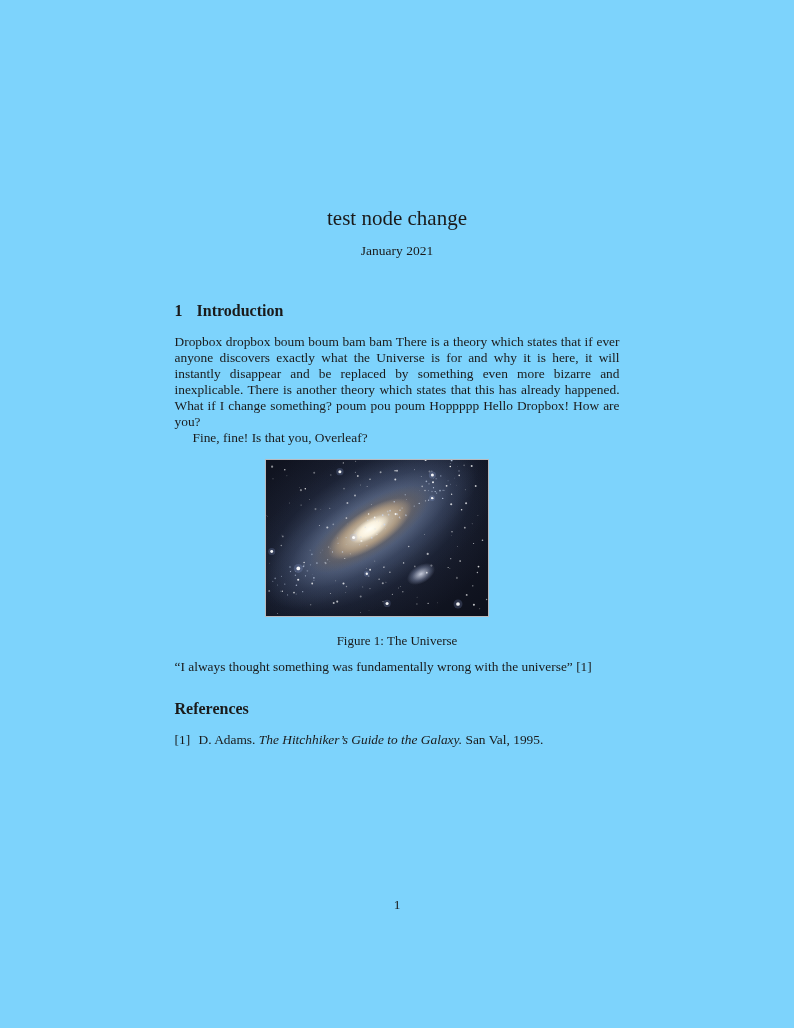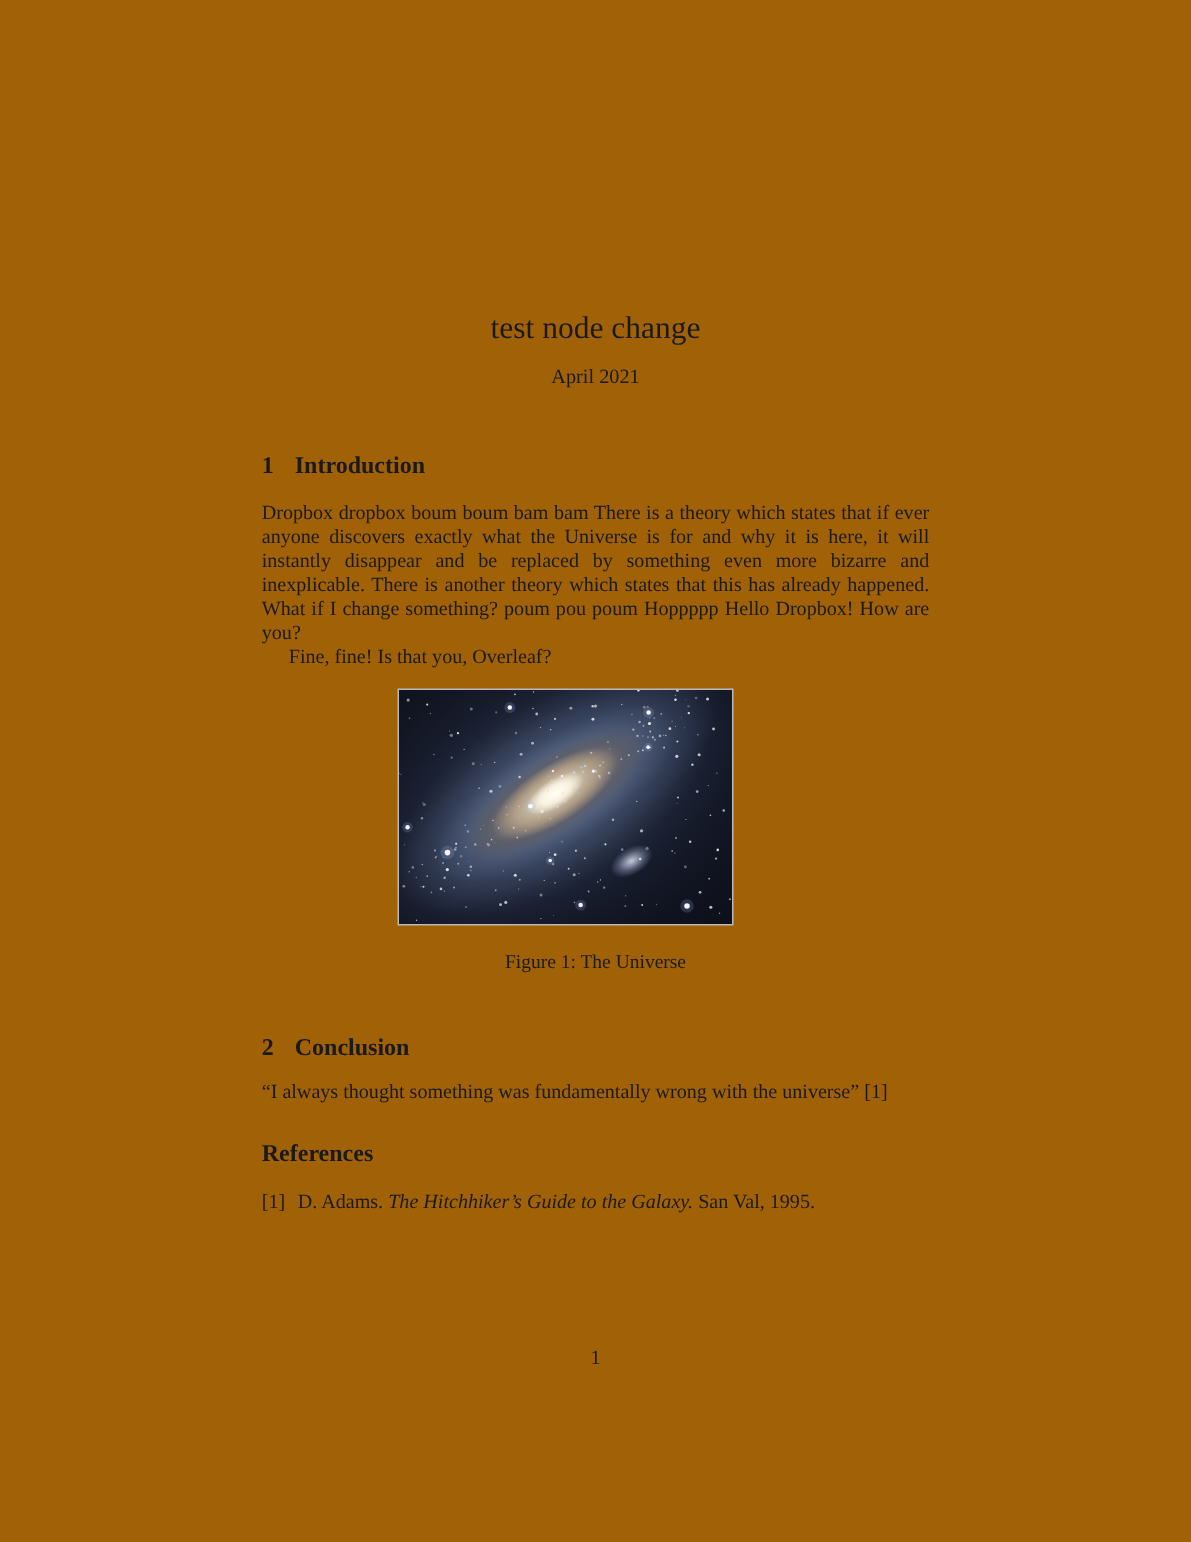--- a/index.html
+++ b/index.html
@@ -5,21 +5,21 @@
   * { margin: 0; padding: 0; box-sizing: border-box; }
   html, body { background: #ffffff; }
   body {
     width: 794px; height: 1028px;
     font-family: "Liberation Serif", "DejaVu Serif", serif;
     color: #1a1a1a;
   }
   .page {
     position: relative;
     width: 794px; height: 1028px;
-    background: #a16207;
+    background: #7dd3fc;
     overflow: hidden;
   }
   .content { width: 445px; margin: 0 auto; padding-top: 206px; }
 
   .doc-title  { font-size: 21px; font-weight: 400; text-align: center; line-height: 24px; }
   .doc-author { font-size: 13.5px; text-align: center; margin-top: 21px; line-height: 16px; }
   .doc-date   { font-size: 13.5px; text-align: center; margin-top: 13px; line-height: 16px; }
 
   .section-heading {
     font-size: 16px; font-weight: 700; line-height: 20px;
@@ -94,21 +94,21 @@
     text-align: center; font-size: 13.5px;
   }
 </style>
 </head>
 <body>
 
 <div class="page">
   <div class="content">
 
     <h1 class="doc-title">test node change</h1>
-    <div class="doc-date">April 2021</div>
+    <div class="doc-date">January 2021</div>
 
     <h2 class="section-heading">
       <span class="sec-num">1</span><span>Introduction</span>
     </h2>
     <p class="body-par">Dropbox dropbox boum boum bam bam There is a theory which states that if ever anyone discovers exactly what the Universe is for and why it is here, it will instantly disappear and be replaced by something even more bizarre and inexplicable. There is another theory which states that this has already happened. What if I change something? poum pou poum Hoppppp Hello Dropbox! How are you?</p>
     <p class="body-par follow">Fine, fine! Is that you, Overleaf?</p>
 
     <figure>
       <div class="galaxy">
         <div class="g-layer g-haze"></div>
@@ -375,23 +375,20 @@
             <circle cx="87.6" cy="77.5" r="1.57" fill="rgba(255,255,255,0.95)"></circle>
             <circle cx="100.8" cy="113.7" r="2.86" fill="rgba(170,195,255,0.18)"></circle>
             <circle cx="100.8" cy="113.7" r="1.19" fill="rgba(255,255,255,0.95)"></circle>
             <circle cx="73.9" cy="11.7" r="3.65" fill="rgba(170,195,255,0.18)"></circle>
             <circle cx="73.9" cy="11.7" r="1.52" fill="rgba(255,255,255,0.95)"></circle>
           </svg>
         </div>
       <figcaption>Figure 1: The Universe</figcaption>
     </figure>
 
-    <h2 class="section-heading conclusion">
-      <span class="sec-num">2</span><span>Conclusion</span>
-    </h2>
     <p class="body-par quote-par">“I always thought something was fundamentally wrong with the universe” [1]</p>
 
     <h2 class="section-heading refs">References</h2>
     <div class="ref-entry">
       <span class="ref-marker">[1]</span>
       <span class="ref-text">
         <span>D. Adams.</span>
         <em>The Hitchhiker’s Guide to the Galaxy.</em>
         <span>San Val, 1995.</span>
       </span>

